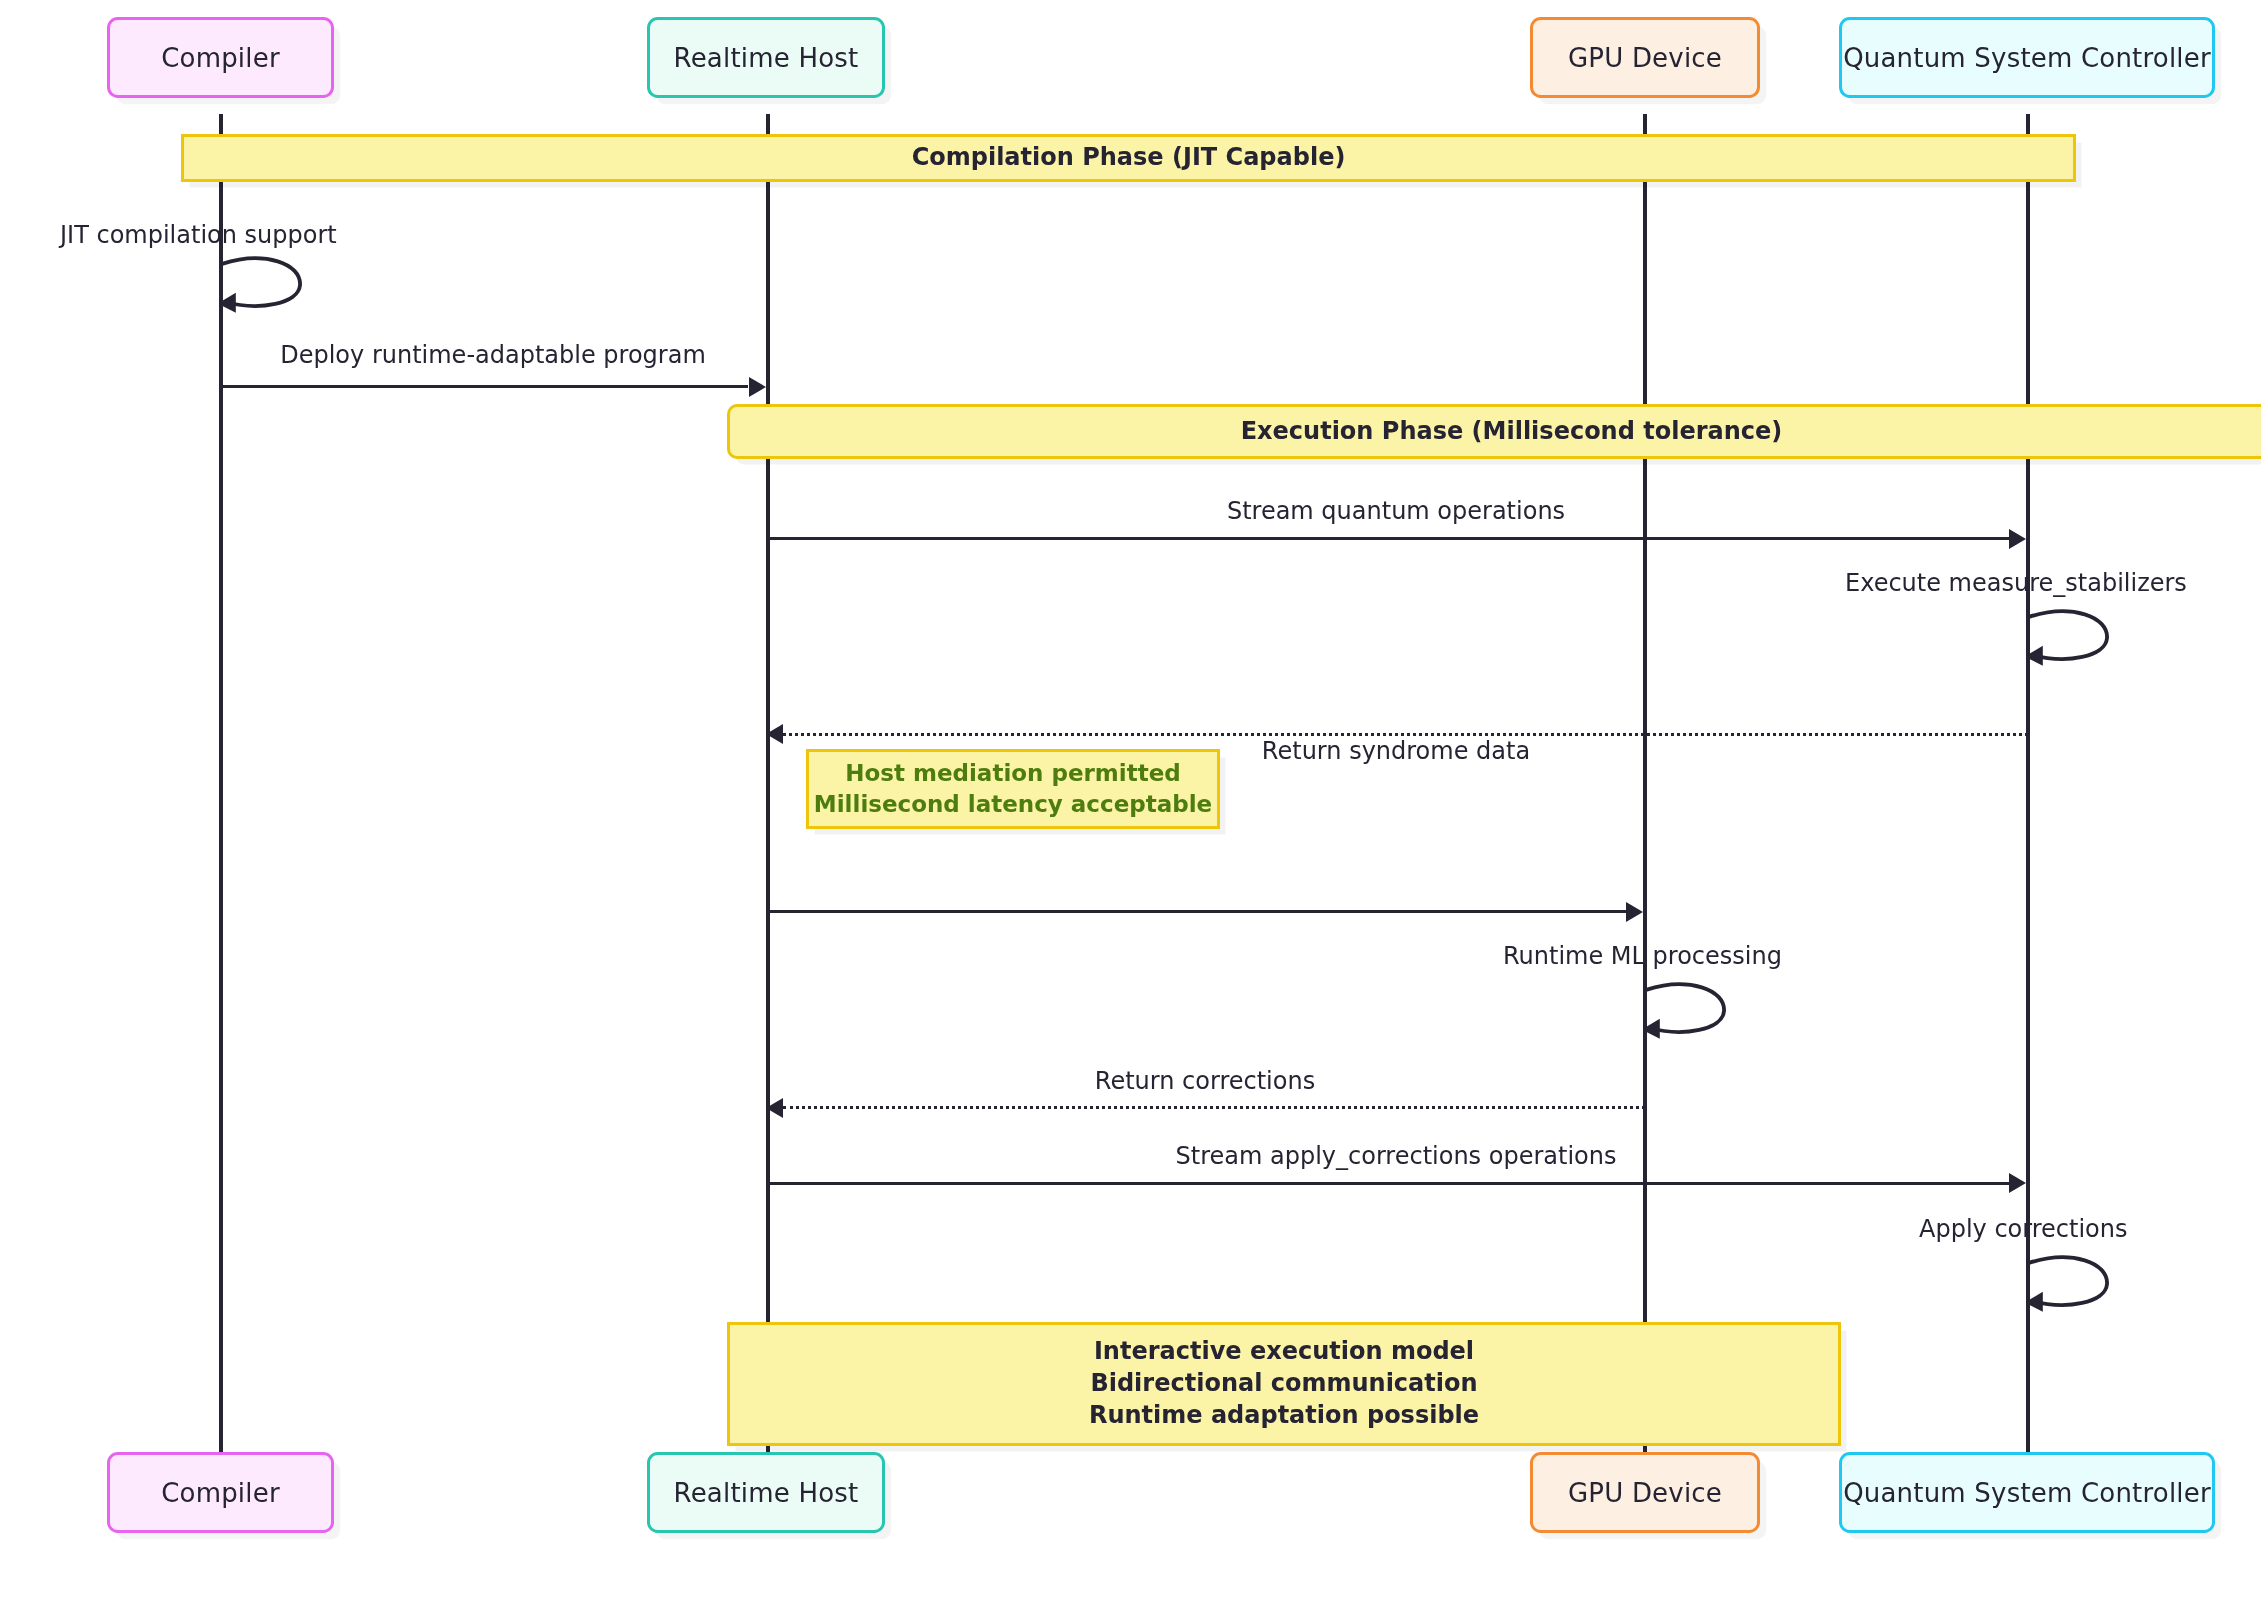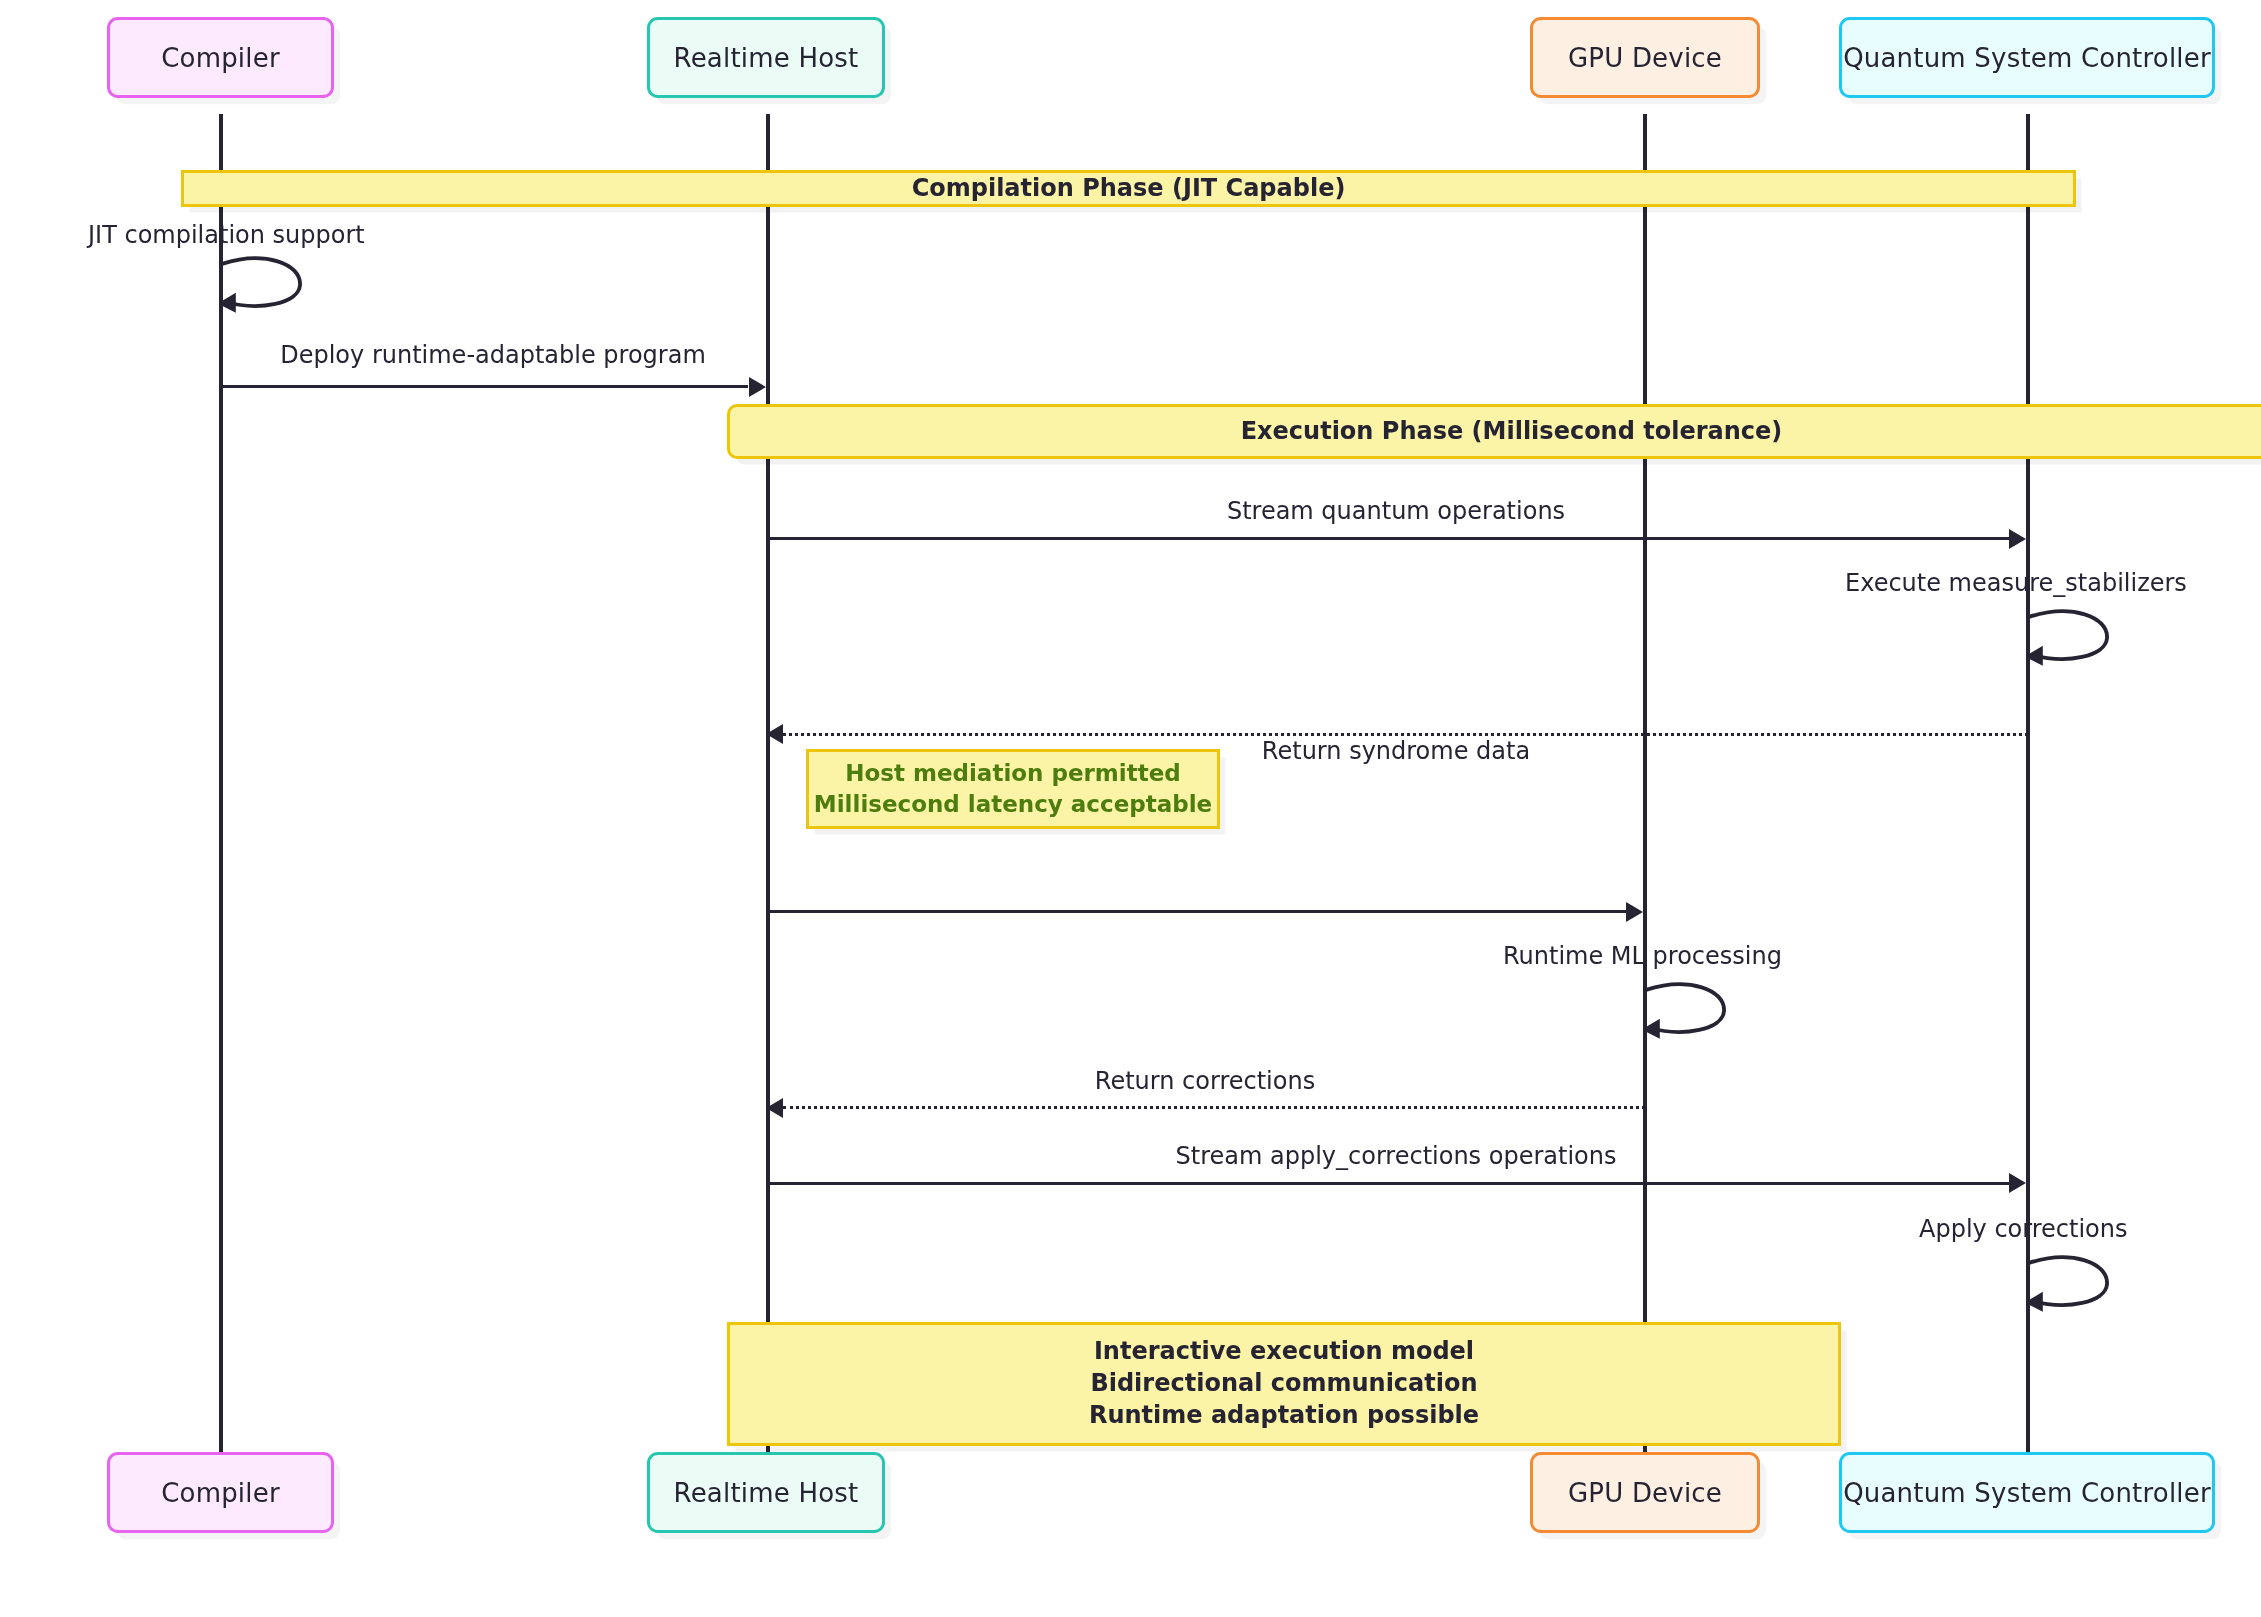--- a/index.html
+++ b/index.html
@@ -145,25 +145,25 @@
   </div>
 
   <div class="participant" style="left:1530px; top:17px; width:230px; height:81px; border-color:#F48A32; background:#FDEFE2;">
     <span class="plabel">GPU Device</span>
   </div>
 
   <div class="participant" style="left:1839px; top:17px; width:376px; height:81px; border-color:#1EC8F0; background:#E8FDFD;">
     <span class="plabel">Quantum System Controller</span>
   </div>
 
-  <div class="banner" style="left:181px; top:134px; width:1895px; height:37px;margin-top:36px;">
+  <div class="banner" style="left:181px; top:134px; width:1895px; height:48px;">
     <span class="btext">Compilation Phase (JIT Capable)</span>
   </div>
 
-  <div class="msglabel" style="left:88px; top:221px;">JIT compilation support</div>
+  <div class="msglabel" style="left:60px; top:221px;">JIT compilation support</div>
   <svg class="selfloop" style="left:219px; top:253px;" width="107" height="69" viewBox="0 0 140 90">
     <path d="M 4 14 C 60 -4, 108 14, 106 42 C 104 66, 54 76, 8 64" fill="none" stroke="#262433" stroke-width="5"></path>
     <polygon points="22,52 22,78 -2,66" fill="#262433"></polygon>
   </svg>
 
   <div class="msglabel center" style="left:493px; top:341px;">Deploy runtime-adaptable program</div>
   <div class="arrow-line" style="left:219px; top:385px; width:529px;"></div>
   <div class="arrow-head right" style="left:749px; top:377px;"></div>
 
   <div class="banner" style="left:727px; top:404px; width:1569px; height:55px;border-radius:10px;">

